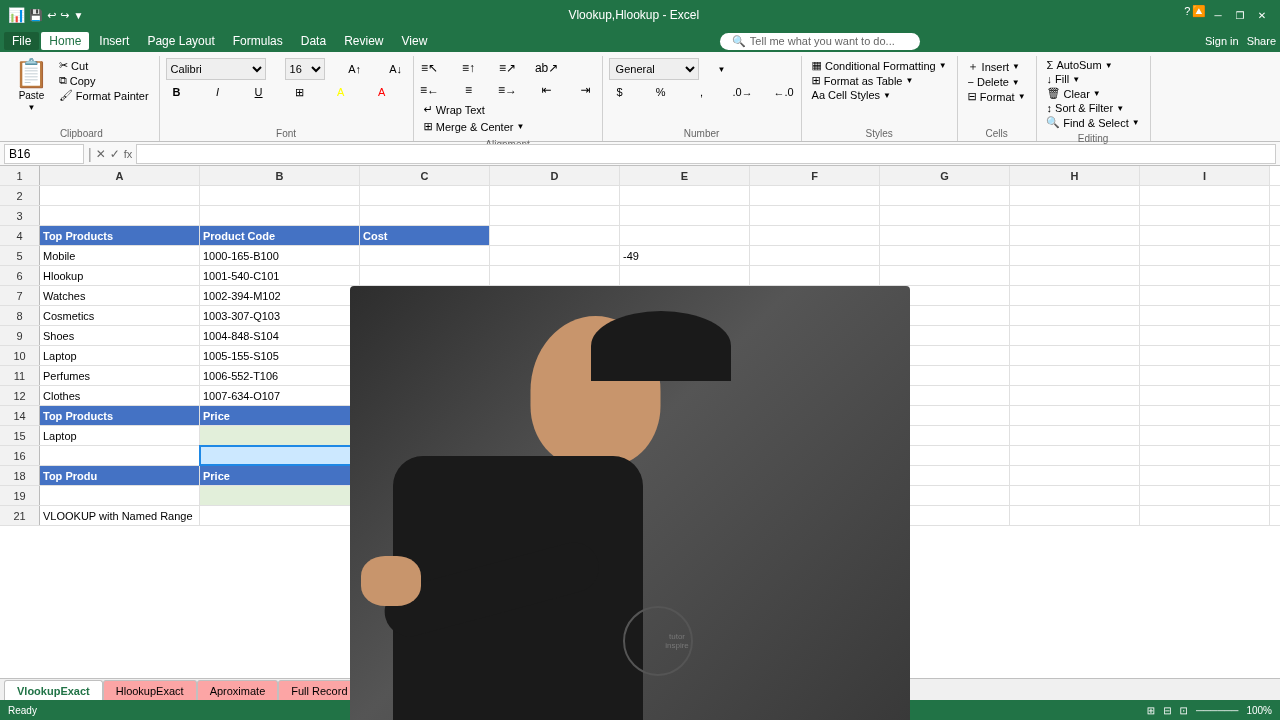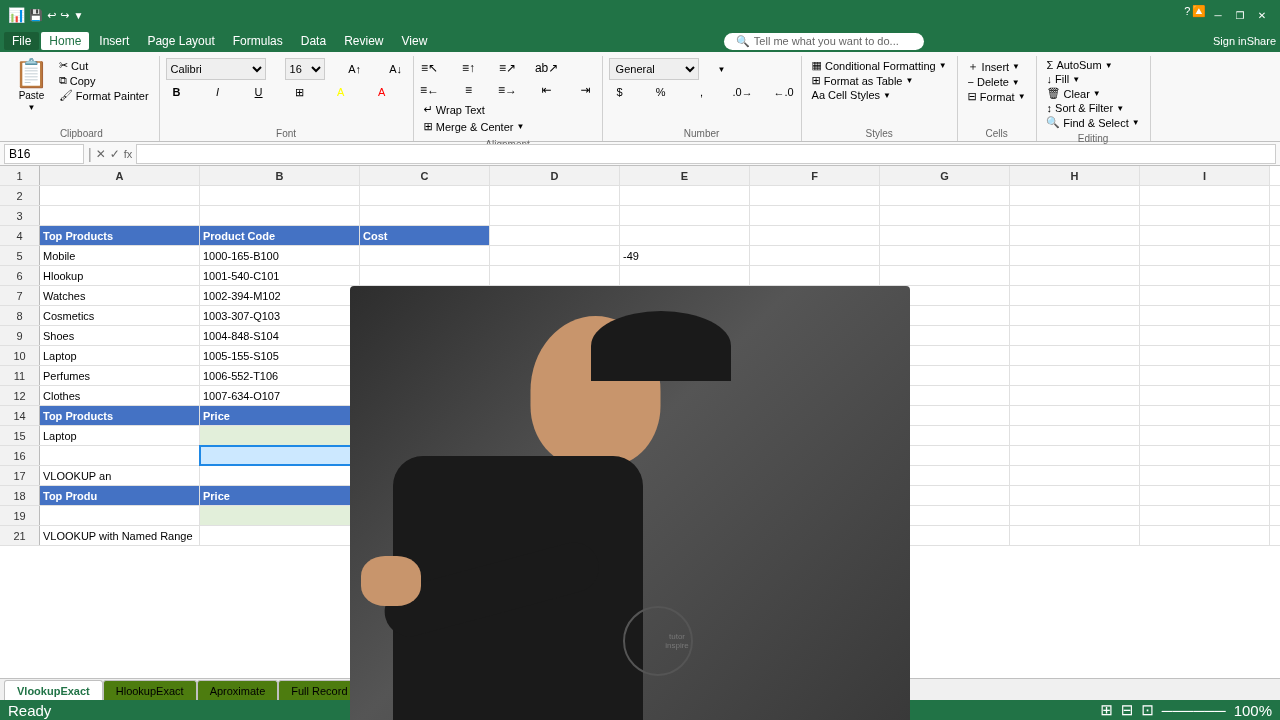--- a/index.html
+++ b/index.html
@@ -257,35 +257,35 @@
       position: absolute;
       bottom: 20px;
       left: 0;
       right: 0;
     }
     .sheet-tab {
       height: 20px;
       padding: 0 12px;
       border: 1px solid #c0c0c0;
       border-bottom: none;
-      background: #4d7c0f;
+      background: #fca5a5;
       font-size: 11px;
       line-height: 20px;
       cursor: pointer;
       border-radius: 3px 3px 0 0;
     }
     .sheet-tab.active { background: white; color: #217346; font-weight: 600; }
     .sheet-tab-add { padding: 0 8px; font-size: 16px; line-height: 20px; cursor: pointer; color: #666; }
 
     
     #status-bar {
       height: 20px;
       background: #217346;
       color: white;
-      font-size: 15px;
+      font-size: 10px;
       display: flex;
       align-items: center;
       padding: 0 8px;
       position: absolute;
       bottom: 0;
       left: 0;
       right: 0;
       justify-content: space-between;
     }
     #status-bar .right { display: flex; align-items: center; gap: 8px; }
@@ -361,20 +361,21 @@
 <body>
 
 <div id="title-bar">
   <div class="left-icons">
     <span style="font-size:14px;">📊</span>
     <span style="cursor:pointer;">💾</span>
     <span style="cursor:pointer;">↩</span>
     <span style="cursor:pointer;">↪</span>
     <span style="font-size:10px;cursor:pointer;">▼</span>
   </div>
+  <div class="title">Vlookup,Hlookup - Excel</div>
   <div class="win-controls">
     <span style="cursor:pointer;font-size:11px;">?</span>
     <span style="cursor:pointer;font-size:11px;">🔼</span>
     <div class="win-btn">─</div>
     <div class="win-btn">❐</div>
     <div class="win-btn">✕</div>
   </div>
 </div>
 
 <div id="menu-bar">
@@ -385,21 +386,21 @@
   <div class="menu-item">Formulas</div>
   <div class="menu-item">Data</div>
   <div class="menu-item">Review</div>
   <div class="menu-item">View</div>
   <div style="flex:1; display:flex; align-items:center; justify-content:center;">
     <div style="background:white; border-radius:12px; padding:2px 12px; display:flex; align-items:center; gap:4px; width:200px;">
       <span style="color:#666;font-size:11px;">🔍</span>
       <span style="color:#666;font-size:11px;">Tell me what you want to do...</span>
     </div>
   </div>
-  <div style="display:flex;align-items:flex-end;">
+  <div style="display:flex;gap:8px;align-items:flex-end;">
     <span style="color:white;font-size:11px;cursor:pointer;">Sign in</span>
     <span style="color:white;font-size:11px;cursor:pointer;">Share</span>
   </div>
 </div>
 
 <div id="ribbon">
 
   <div class="ribbon-group">
     <div class="ribbon-group-content">
       <div class="ribbon-btn" style="min-width:40px;">
@@ -788,32 +789,20 @@
           <div class="cell wide selected"></div>
           <div class="cell"></div>
           <div class="cell"></div>
           <div class="cell"></div>
           <div class="cell"></div>
           <div class="cell"></div>
           <div class="cell"></div>
           <div class="cell"></div>
         </div>
         <div class="grid-row">
-          <div class="row-num">17</div>
-          <div class="cell wide">VLOOKUP an</div>
-          <div class="cell wide"></div>
-          <div class="cell"></div>
-          <div class="cell"></div>
-          <div class="cell"></div>
-          <div class="cell"></div>
-          <div class="cell"></div>
-          <div class="cell"></div>
-          <div class="cell"></div>
-        </div>
-        <div class="grid-row">
           <div class="row-num">18</div>
           <div class="cell wide blue-bg">Top Produ</div>
           <div class="cell wide blue-bg">Price</div>
           <div class="cell blue-bg">Units</div>
           <div class="cell blue-bg">Total</div>
           <div class="cell"></div>
           <div class="cell"></div>
           <div class="cell"></div>
           <div class="cell"></div>
           <div class="cell"></div>

